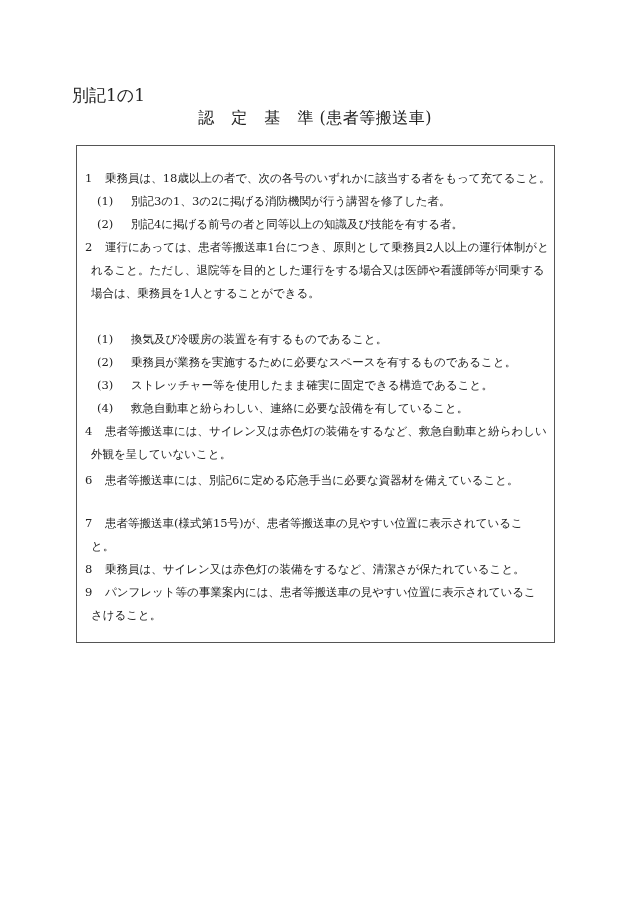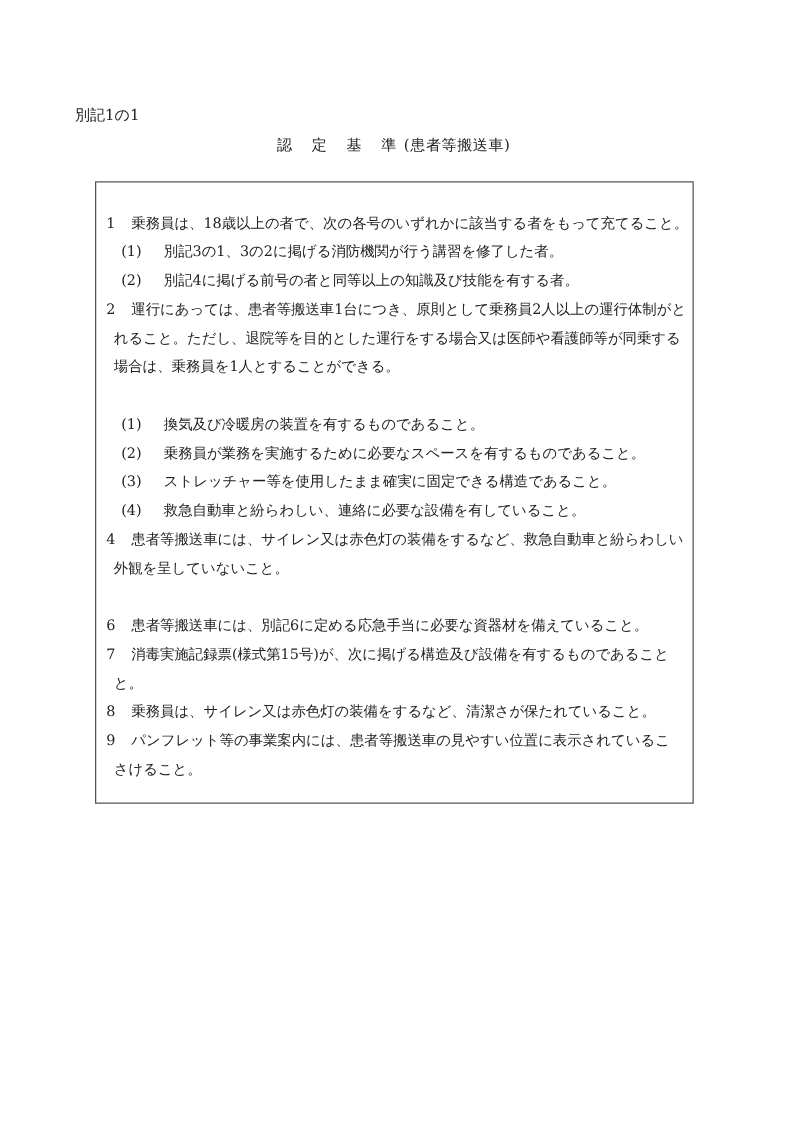--- a/index.html
+++ b/index.html
@@ -1,20 +1,20 @@
 <!DOCTYPE html>
 <html><head>
 <meta charset="utf-8">
 <style>
   html, body { margin: 0; padding: 0; background: #ffffff; }
   body { width: 630px; height: 915px; position: relative; overflow: hidden;
          font-family: "DejaVu Serif", "Liberation Serif", serif; color: #222; }
-  .page-label { position: absolute; left: 60px; top: 84px; font-size: 12px; }
+  .page-label { position: absolute; left: 72px; top: 84px; font-size: 17px; }
   .title { position: absolute; left: 0; width: 630px; top: 108px; text-align: center;
-           font-size: 12px; letter-spacing: 0.5px; }
+           font-size: 16px; letter-spacing: 0.5px; }
   .title .spaced { letter-spacing: 6px; }
   .box { position: absolute; left: 76px; top: 145px; width: 479px; height: 498px;
          border: 1px solid #555; box-sizing: border-box; }
   .line { position: absolute; font-size: 11.5px; white-space: nowrap; line-height: 14px; }
   .num { display: inline-block; width: 20px; }
   .subnum { display: inline-block; width: 34px; }
 </style>
 </head>
 <body>
 
@@ -33,22 +33,22 @@
 
   <div class="line" style="left:20px;top:186px"><span class="subnum">(1)</span><span>換気及び冷暖房の装置を有するものであること。</span></div>
   <div class="line" style="left:20px;top:209px"><span class="subnum">(2)</span><span>乗務員が業務を実施するために必要なスペースを有するものであること。</span></div>
   <div class="line" style="left:20px;top:232px"><span class="subnum">(3)</span><span>ストレッチャー等を使用したまま確実に固定できる構造であること。</span></div>
   <div class="line" style="left:20px;top:255px"><span class="subnum">(4)</span><span>救急自動車と紛らわしい、連絡に必要な設備を有していること。</span></div>
 
   <div class="line" style="left:8px;top:278px"><span class="num">4</span><span>患者等搬送車には、サイレン又は赤色灯の装備をするなど、救急自動車と紛らわしい</span></div>
   <div class="line" style="left:14px;top:301px">外観を呈していないこと。</div>
 
 
-  <div class="line" style="left:8px;top:347px"><span class="num">6</span><span>患者等搬送車には、別記6に定める応急手当に必要な資器材を備えていること。</span></div>
+  <div class="line" style="left:8px;top:327px"><span class="num">6</span><span>患者等搬送車には、別記6に定める応急手当に必要な資器材を備えていること。</span></div>
 
-  <div class="line" style="left:8px;top:370px"><span class="num">7</span><span>消毒実施記録票(様式第15号)が、次に掲げる構造及び設備を有するものであること</span></div>
+  <div class="line" style="left:8px;top:370px"><span class="num">7</span><span>患者等搬送車(様式第15号)が、患者等搬送車の見やすい位置に表示されているこ</span></div>
   <div class="line" style="left:14px;top:393px">と。</div>
 
   <div class="line" style="left:8px;top:416px"><span class="num">8</span><span>乗務員は、サイレン又は赤色灯の装備をするなど、清潔さが保たれていること。</span></div>
 
   <div class="line" style="left:8px;top:439px"><span class="num">9</span><span>パンフレット等の事業案内には、患者等搬送車の見やすい位置に表示されているこ</span></div>
   <div class="line" style="left:14px;top:462px">さけること。</div>
 </div>
 
 </body></html>

